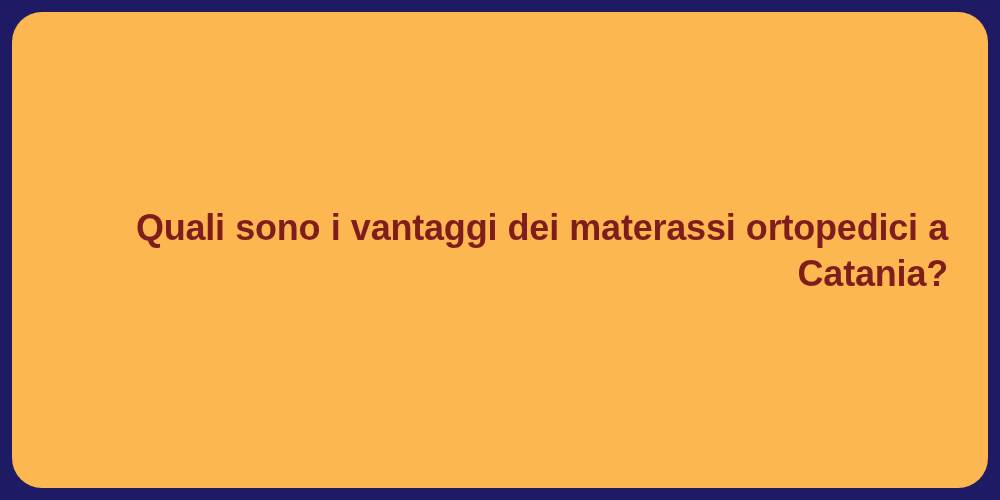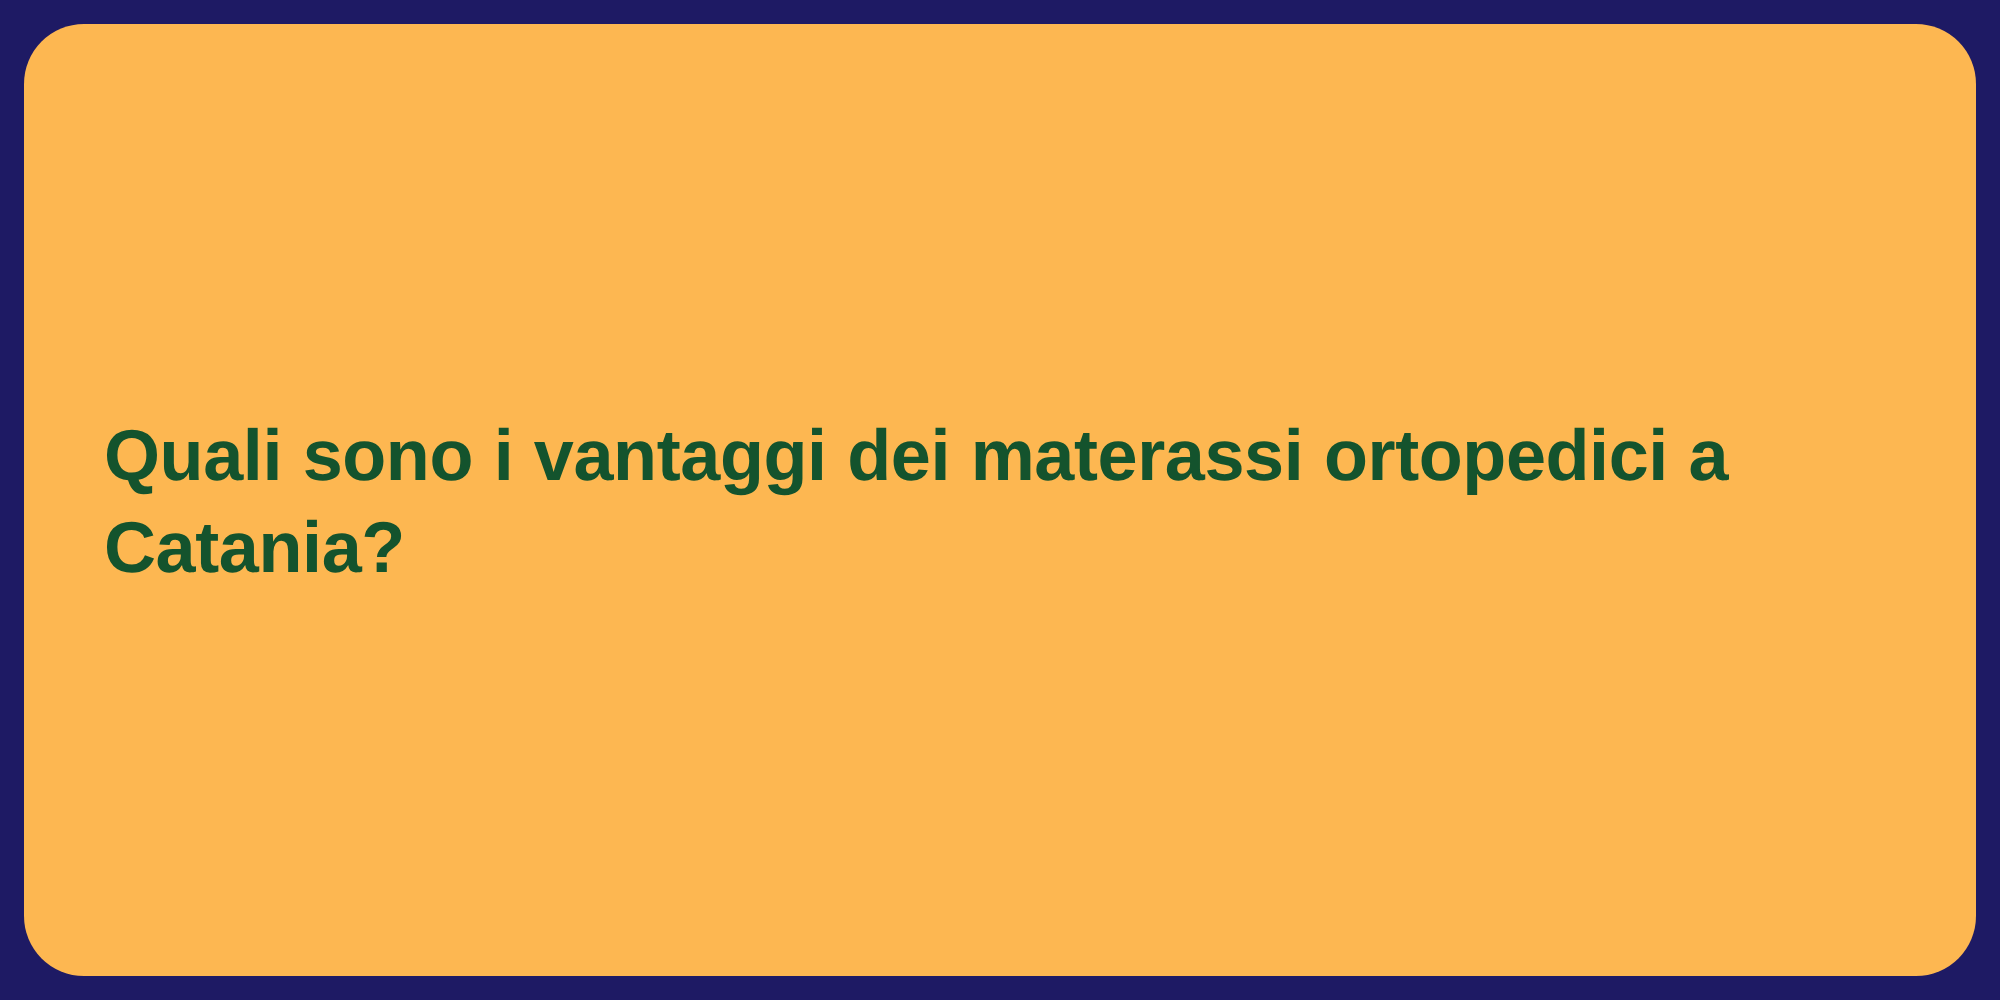--- a/index.html
+++ b/index.html
@@ -29,22 +29,22 @@
     display: flex;
     align-items: center;
     justify-content: center;
   }
 
   .question-heading {
     margin: 0;
     padding: 0 40px;
     width: 100%;
     box-sizing: border-box;
-    text-align: left;
-    color: #14532d;
+    text-align: right;
+    color: #7f1d1d;
     font-family: "Liberation Sans", sans-serif;
     font-size: 36px;
     font-weight: 700;
     line-height: 1.28;
     letter-spacing: -0.2px;
     word-spacing: 0.5px;
     position: relative;
     top: 1px;
   }
 </style>

